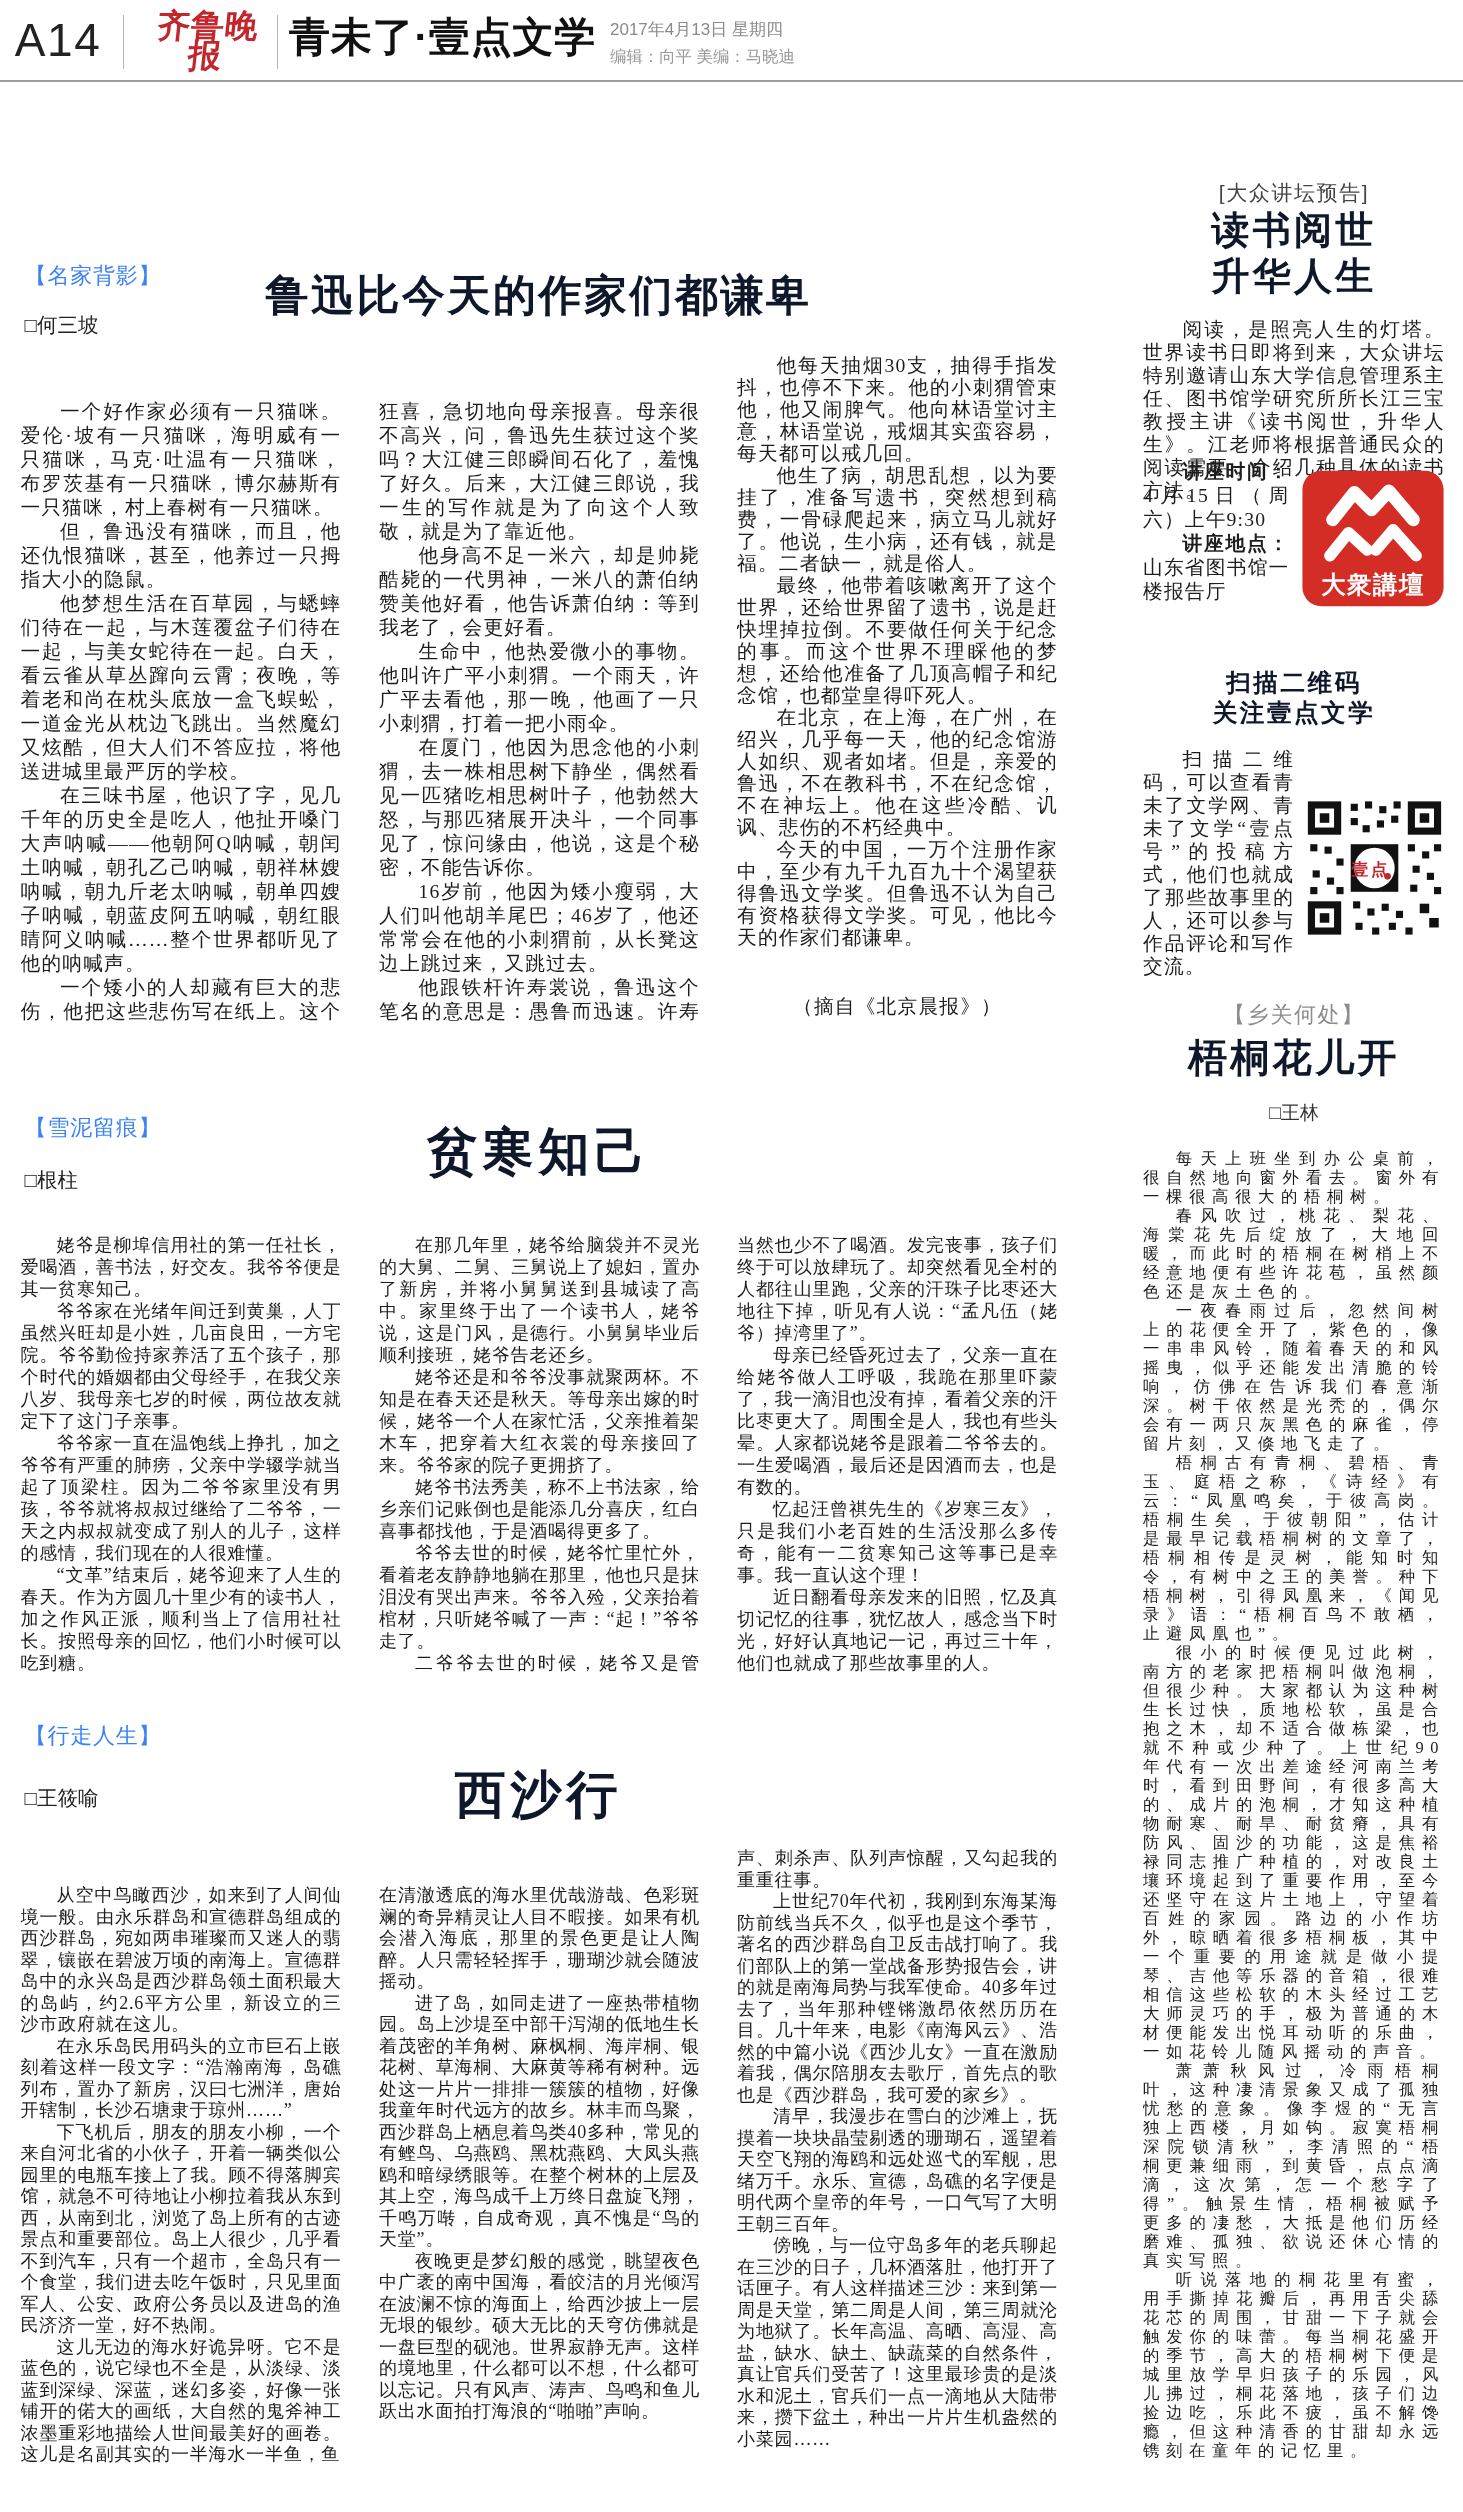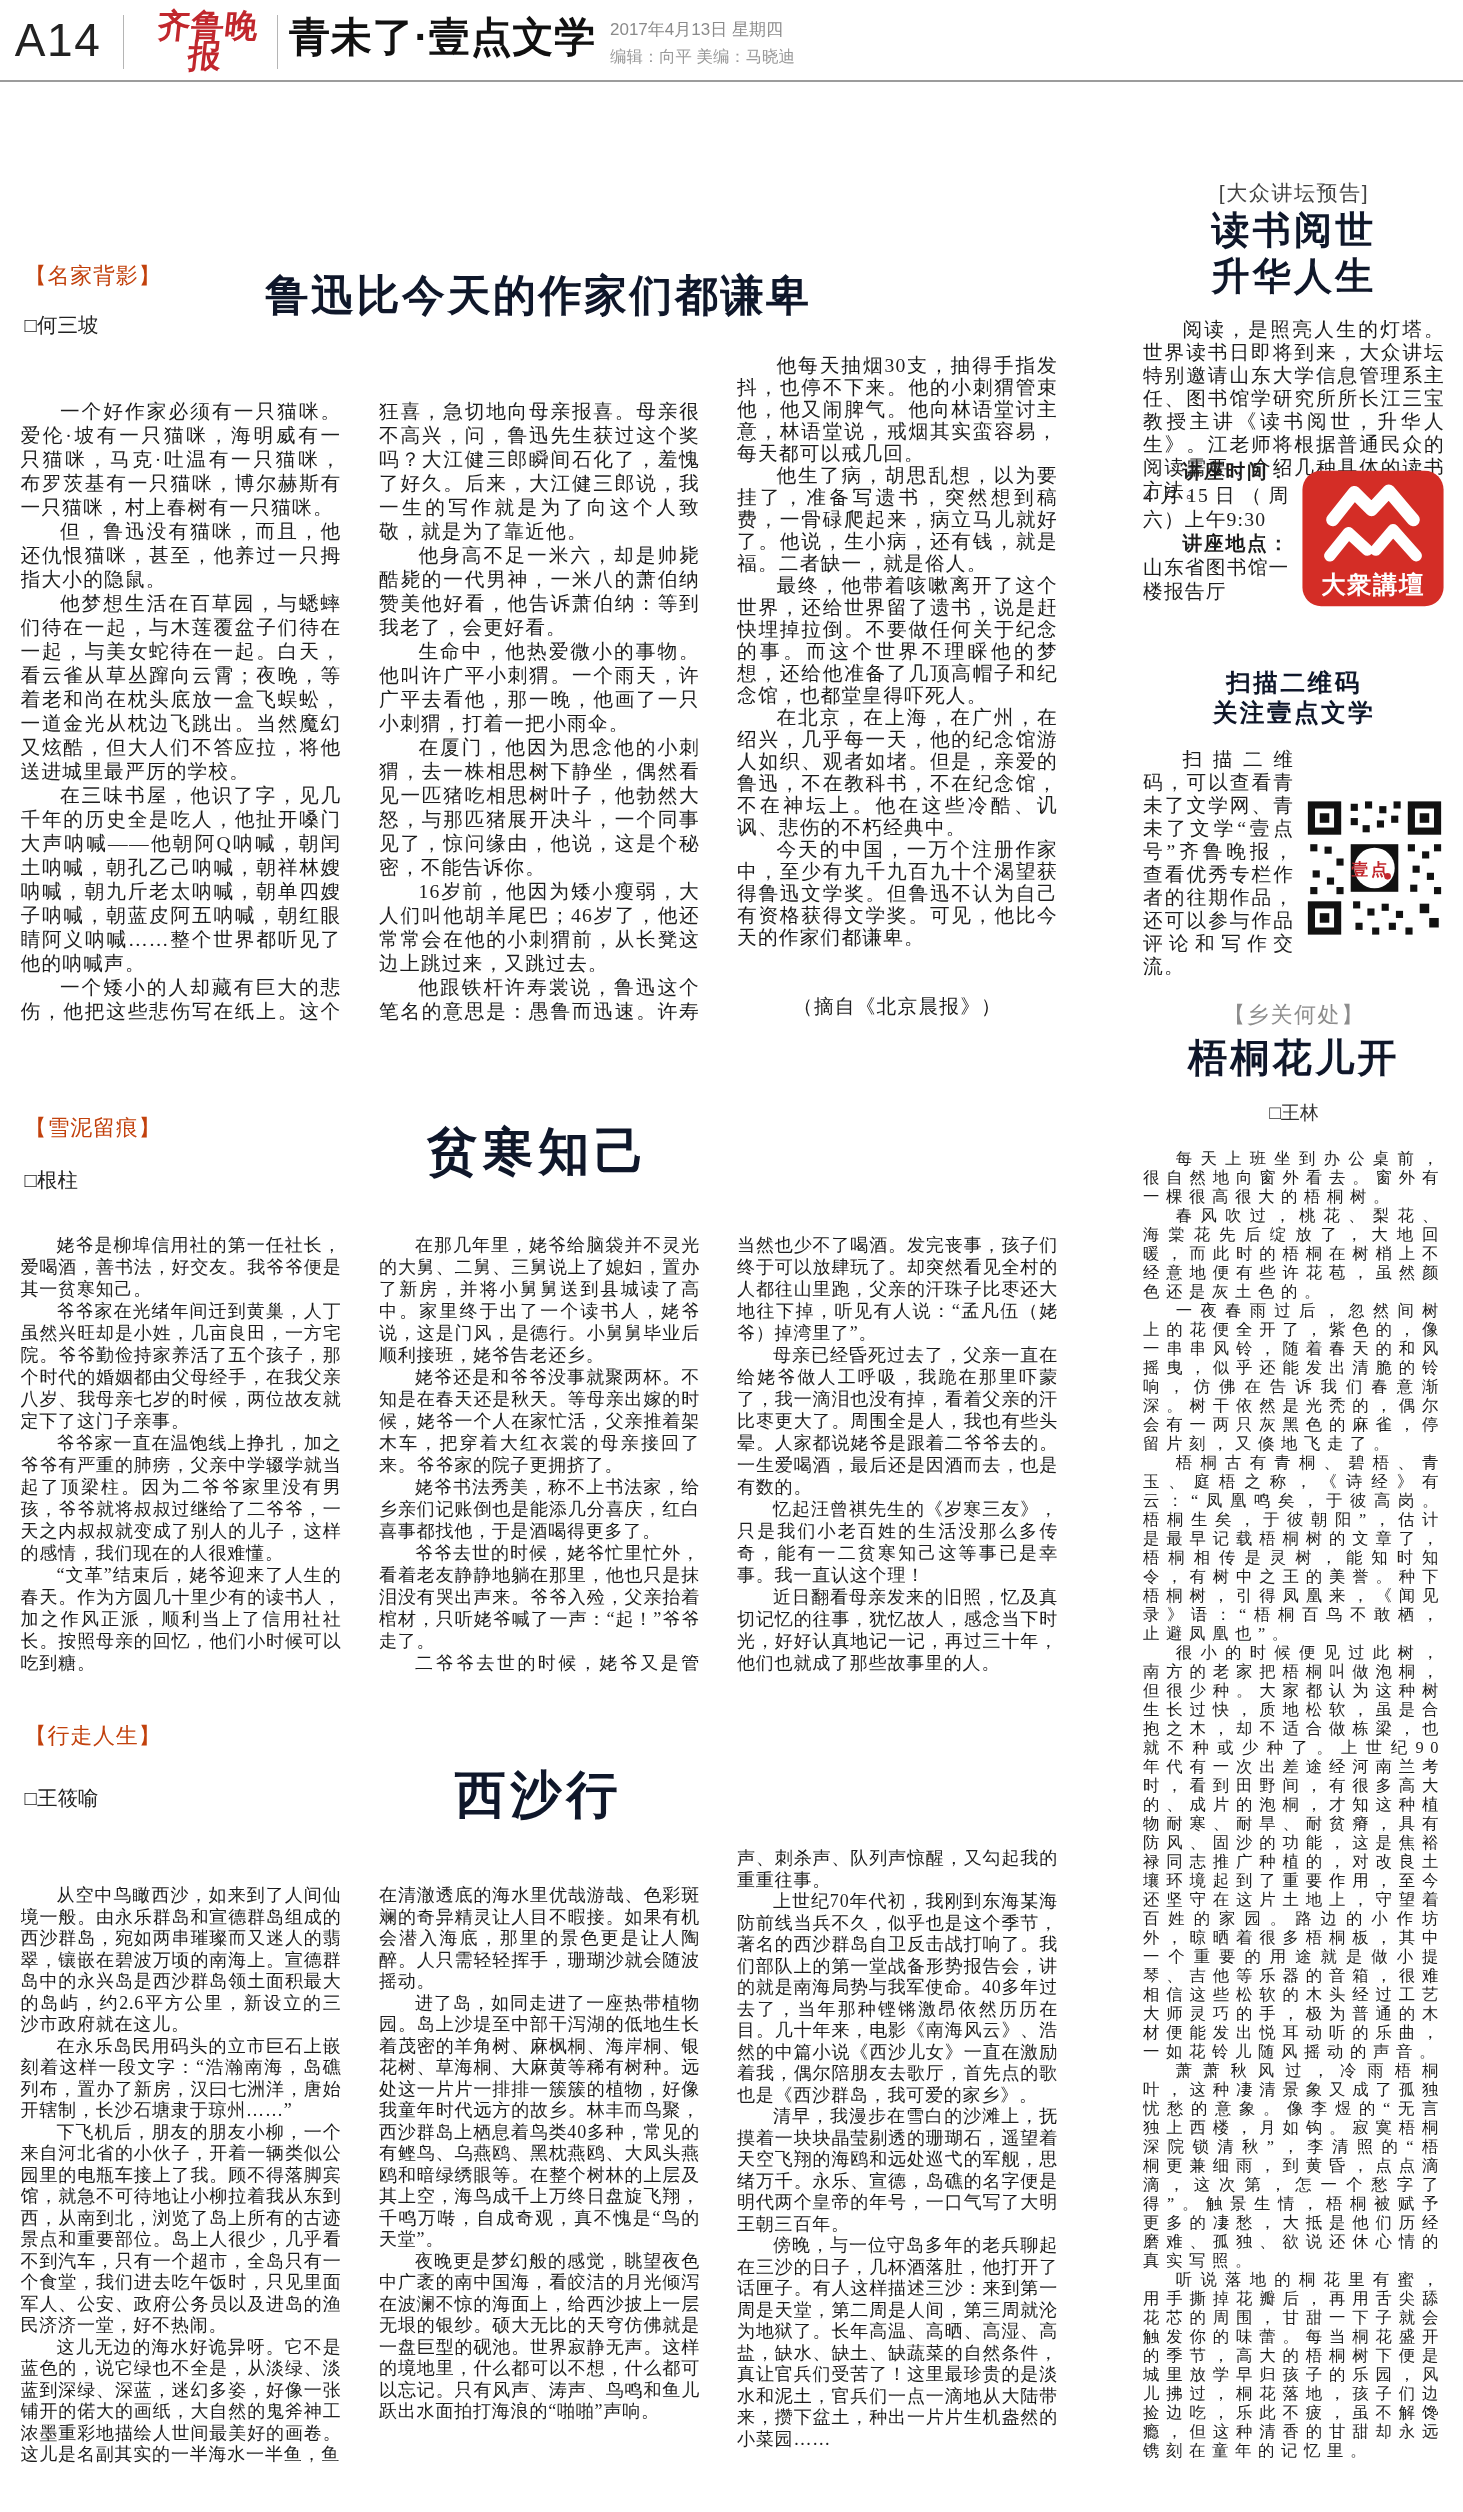--- a/index.html
+++ b/index.html
@@ -9,21 +9,21 @@
   
   #hdr-code{left:14.8px;top:13px;font-family:"Liberation Sans",sans-serif;font-weight:300;font-size:46px;letter-spacing:1.6px;color:#222;}
   .hdr-div{top:14.8px;width:0.8px;height:54px;background:#b5b5b5;}
   #hdr-logo{left:141px;top:11.5px;width:131px;font-size:33px;line-height:29.5px;color:#c1272d;font-weight:bold;
             transform:skewX(-6deg);letter-spacing:0.8px;text-align:center;}
   #hdr-section{left:289px;top:9.8px;font-family:"Liberation Sans",sans-serif;font-weight:bold;font-size:41px;letter-spacing:0.8px;color:#111;}
   #hdr-date{left:610px;top:18px;font-family:"Liberation Sans",sans-serif;font-size:17px;color:#8a8a8a;}
   #hdr-editors{left:610px;top:46px;font-family:"Liberation Sans",sans-serif;font-size:16.4px;color:#9a9a9a;}
   #hdr-rule{left:0;top:80px;width:1463px;height:1.6px;background:#9c9c9c;}
   
-  .cat{font-family:"Liberation Sans",sans-serif;font-size:22px;color:#c2410c;letter-spacing:0.8px;}
+  .cat{font-family:"Liberation Sans",sans-serif;font-size:22px;color:#3b82f6;letter-spacing:0.8px;}
   .byline{font-family:"Liberation Sans",sans-serif;font-size:20.5px;color:#222;}
   .headline{font-family:"Liberation Sans",sans-serif;font-weight:bold;color:#0f172a;text-align:center;}
   .col{position:absolute;overflow:hidden;}
   .col p{margin:0;text-indent:2em;text-align:justify;}
   .col p.cont{text-indent:0;}
   .a1col{width:321px;font-size:19.7px;line-height:24px;letter-spacing:1.2px;}
   .a1c3{line-height:22px;}
   .a23col{width:321px;font-size:18px;line-height:22px;letter-spacing:0.8px;}
   .a3col{line-height:21.5px;}
   .src{text-align:center !important;text-indent:0 !important;}
@@ -229,21 +229,21 @@
         </g>
       <g fill="#111111">
           <rect x="6" y="6" width="4" height="4"></rect>
           <rect x="48" y="6" width="4" height="4"></rect>
           <rect x="6" y="48" width="4" height="4"></rect>
         </g>
       <circle cx="29" cy="29" r="8.5" fill="#ffffff"></circle>
       <text x="27.5" y="32" text-anchor="middle" font-size="7" font-weight="bold" fill="#c1272d">壹点</text>
       <circle cx="34.5" cy="32.5" r="1.4" fill="#c1272d"></circle>
     </svg>
-    <p>扫描二维码，可以查看青未了文学网、青未了文学“壹点号”齐鲁晚报，查看优秀专栏作者的往期作品，还可以参与作品评论和写作交流。</p>
+    <p>扫描二维码，可以查看青未了文学网、青未了文学“壹点号”的投稿方式，他们也就成了那些故事里的人，还可以参与作品评论和写作交流。</p>
   </div>
 
   <div class="abs sb" id="sb-essay-cat">【乡关何处】</div>
   <div class="abs sb headline" id="sb-essay-title">梧桐花儿开</div>
   <div class="abs sb" id="sb-essay-auth">□王林</div>
   <div class="abs sb" id="sb-essay-body">
 
   <p>每天上班坐到办公桌前，很自然地向窗外看去。窗外有一棵很高很大的梧桐树。</p>
       <p>春风吹过，桃花、梨花、海棠花先后绽放了，大地回暖，而此时的梧桐在树梢上不经意地便有些许花苞，虽然颜色还是灰土色的。</p>
       <p>一夜春雨过后，忽然间树上的花便全开了，紫色的，像一串串风铃，随着春天的和风摇曳，似乎还能发出清脆的铃响，仿佛在告诉我们春意渐深。树干依然是光秃的，偶尔会有一两只灰黑色的麻雀，停留片刻，又倏地飞走了。</p>

